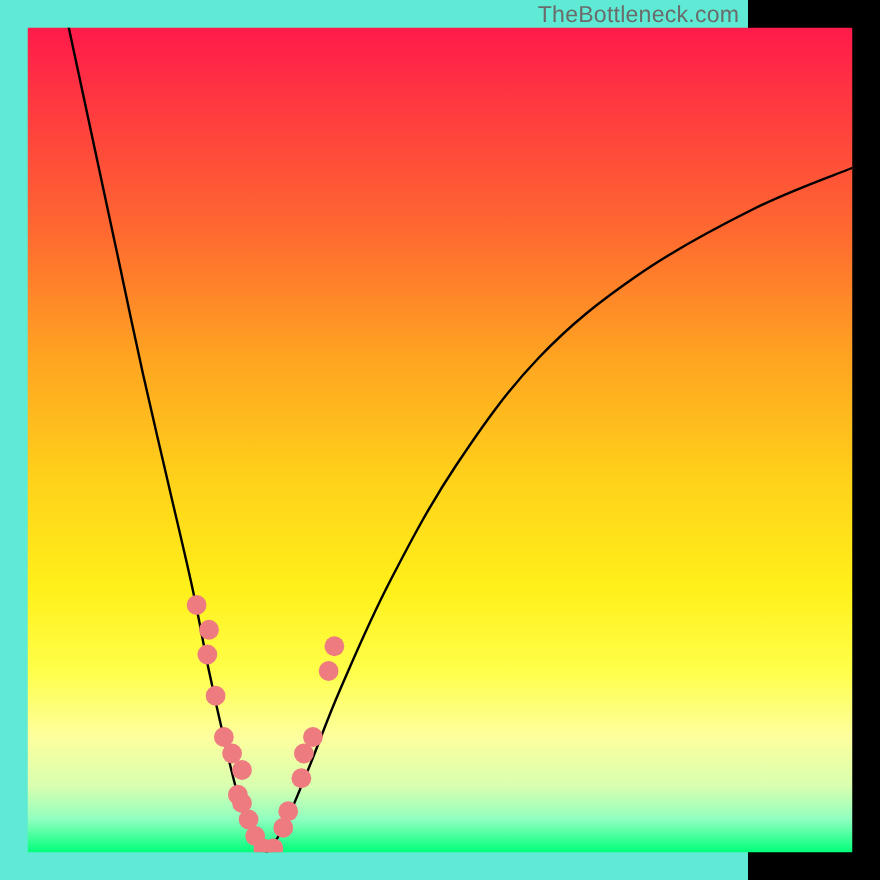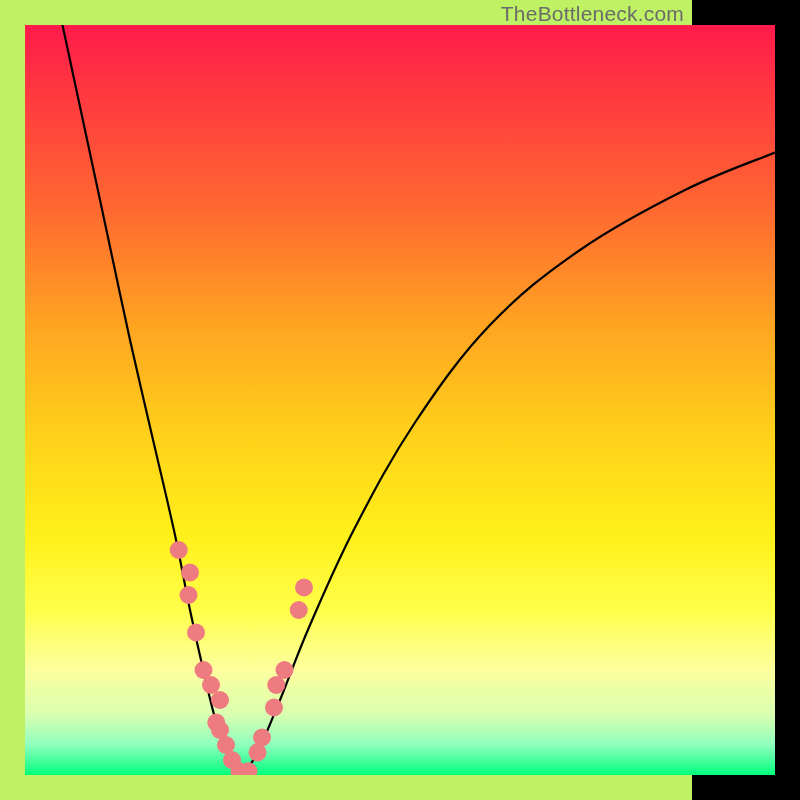--- a/index.html
+++ b/index.html
@@ -10,22 +10,21 @@
     overflow: hidden;
     background: #000;
     font-family: Arial, Helvetica, sans-serif;
   }
   .frame {
     position: absolute;
     top: 0;
     left: 0;
     width: 680px;
     height: 800px;
-    background: #bef264;
-    padding-left: 12px;
+    background: #5eead4;
   }
   .plot-area {
     position: absolute;
     top: 25px;
     left: 25px;
     width: 750px;
     height: 750px;
     overflow: hidden;
   }
   .gradient {

